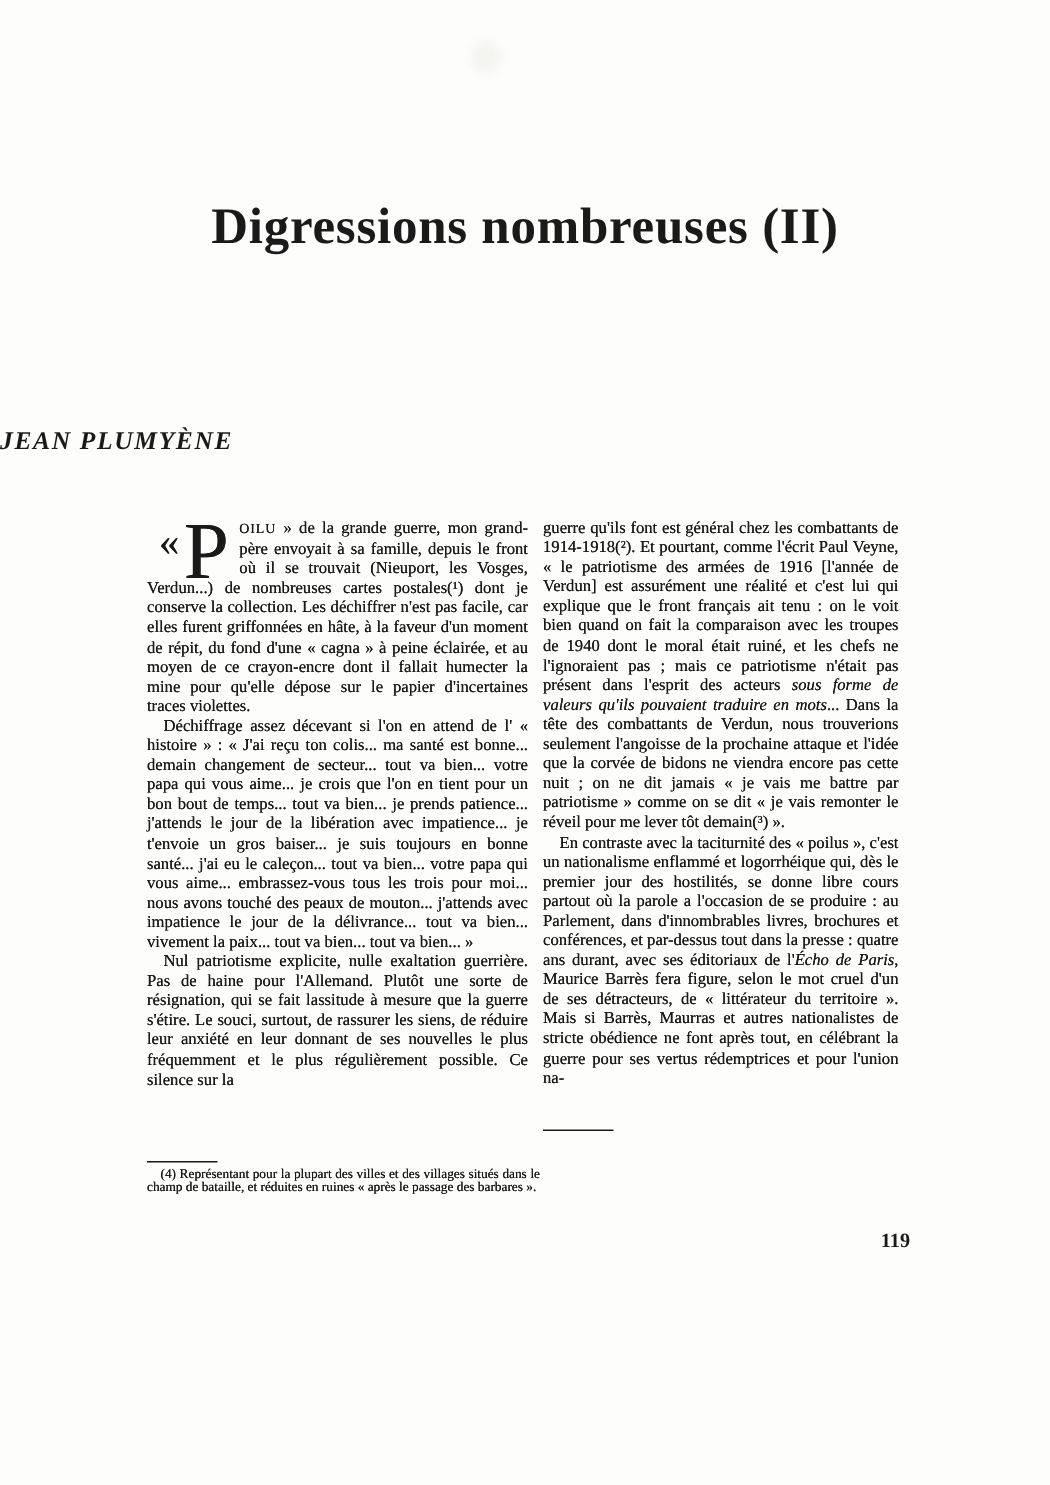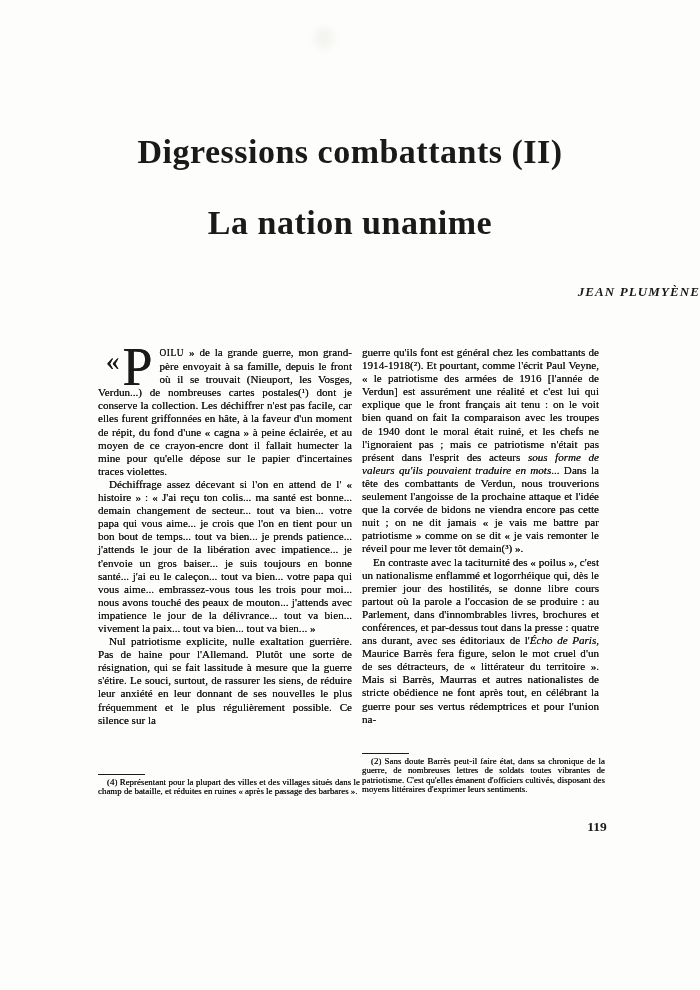--- a/index.html
+++ b/index.html
@@ -11,22 +11,22 @@
   .smudge{position:absolute;left:314px;top:27px;width:20px;height:22px;
     background:#f4f4f1;border-radius:50%;filter:blur(3px);}
   .title{
     position:absolute;left:0;width:700px;text-align:center;
     font-weight:700;font-size:34px;line-height:1;letter-spacing:0.5px;
     white-space:nowrap;
   }
   .title1{top:135px;}
   .title2{top:206px;}
   .author{
-    position:absolute;left:0;top:284px;width:700px;text-align:right;
-    font-weight:700;font-style:italic;font-size:13px;letter-spacing:1.1px;
+    position:absolute;left:0;top:284px;width:700px;text-align:left;
+    font-weight:700;font-style:italic;font-size:17px;letter-spacing:1.1px;
   }
   .col{
     position:absolute;top:346px;
     font-size:11.1px;line-height:13.1px;text-align:justify;
     text-shadow:0 0 0.3px currentColor;
   }
   .col p{margin:0;}
   .col p.ind{text-indent:11px;}
   .col-left{left:98px;width:254px;}
   .col-right{left:362px;width:237px;}
@@ -48,22 +48,21 @@
     font-weight:700;font-size:13.5px;
   }
 </style>
 </head>
 <body>
 
 <div class="page">
 
   <div class="smudge"></div>
 
-  <div class="title title1">Digressions combattants (II)</div>
-  <div class="title title2">La nation unanime</div>
+  <div class="title title1">Digressions nombreuses (II)</div>
 
   <div class="author">JEAN PLUMYÈNE</div>
 
   <div class="col col-left">
     <p><span class="dropwrap"><span class="oq">«</span><span class="dc">P</span></span><span class="sc">OILU</span><span> » de la grande guerre, mon grand-père envoyait à sa famille, depuis le front où il se trouvait (Nieuport, les Vosges, Verdun...) de nombreuses cartes postales(¹) dont je conserve la collection. Les déchiffrer n'est pas facile, car elles furent griffonnées en hâte, à la faveur d'un moment de répit, du fond d'une « cagna » à peine éclairée, et au moyen de ce crayon-encre dont il fallait humecter la mine pour qu'elle dépose sur le papier d'incertaines traces violettes.</span></p>
     <p class="ind">Déchiffrage assez décevant si l'on en attend de l' « histoire » : « J'ai reçu ton colis... ma santé est bonne... demain changement de secteur... tout va bien... votre papa qui vous aime... je crois que l'on en tient pour un bon bout de temps... tout va bien... je prends patience... j'attends le jour de la libération avec impatience... je t'envoie un gros baiser... je suis toujours en bonne santé... j'ai eu le caleçon... tout va bien... votre papa qui vous aime... embrassez-vous tous les trois pour moi... nous avons touché des peaux de mouton... j'attends avec impatience le jour de la délivrance... tout va bien... vivement la paix... tout va bien... tout va bien... »</p>
     <p class="ind">Nul patriotisme explicite, nulle exaltation guerrière. Pas de haine pour l'Allemand. Plutôt une sorte de résignation, qui se fait lassitude à mesure que la guerre s'étire. Le souci, surtout, de rassurer les siens, de réduire leur anxiété en leur donnant de ses nouvelles le plus fréquemment et le plus régulièrement possible. Ce silence sur la</p>
   </div>
 
   <div class="col col-right">
@@ -71,18 +70,17 @@
     <p class="ind"><span>En contraste avec la taciturnité des « poilus », c'est un nationalisme enflammé et logorrhéique qui, dès le premier jour des hostilités, se donne libre cours partout où la parole a l'occasion de se produire : au Parlement, dans d'innombrables livres, brochures et conférences, et par-dessus tout dans la presse : quatre ans durant, avec ses éditoriaux de l'</span><span class="it">Écho de Paris</span><span>, Maurice Barrès fera figure, selon le mot cruel d'un de ses détracteurs, de « littérateur du territoire ». Mais si Barrès, Maurras et autres nationalistes de stricte obédience ne font après tout, en célébrant la guerre pour ses vertus rédemptrices et pour l'union na-</span></p>
   </div>
 
   <div class="fn fn-left">
     <div class="fn-rule"></div>
     <p>(4) Représentant pour la plupart des villes et des villages situés dans le champ de bataille, et réduites en ruines « après le passage des barbares ».</p>
   </div>
 
   <div class="fn fn-right">
     <div class="fn-rule"></div>
-    <p>(2) Sans doute Barrès peut-il faire état, dans sa chronique de la guerre, de nombreuses lettres de soldats toutes vibrantes de patriotisme. C'est qu'elles émanent d'officiers cultivés, disposant des moyens littéraires d'exprimer leurs sentiments.</p>
   </div>
 
   <div class="pagenum">119</div>
 
 </div>
 
 </body></html>

